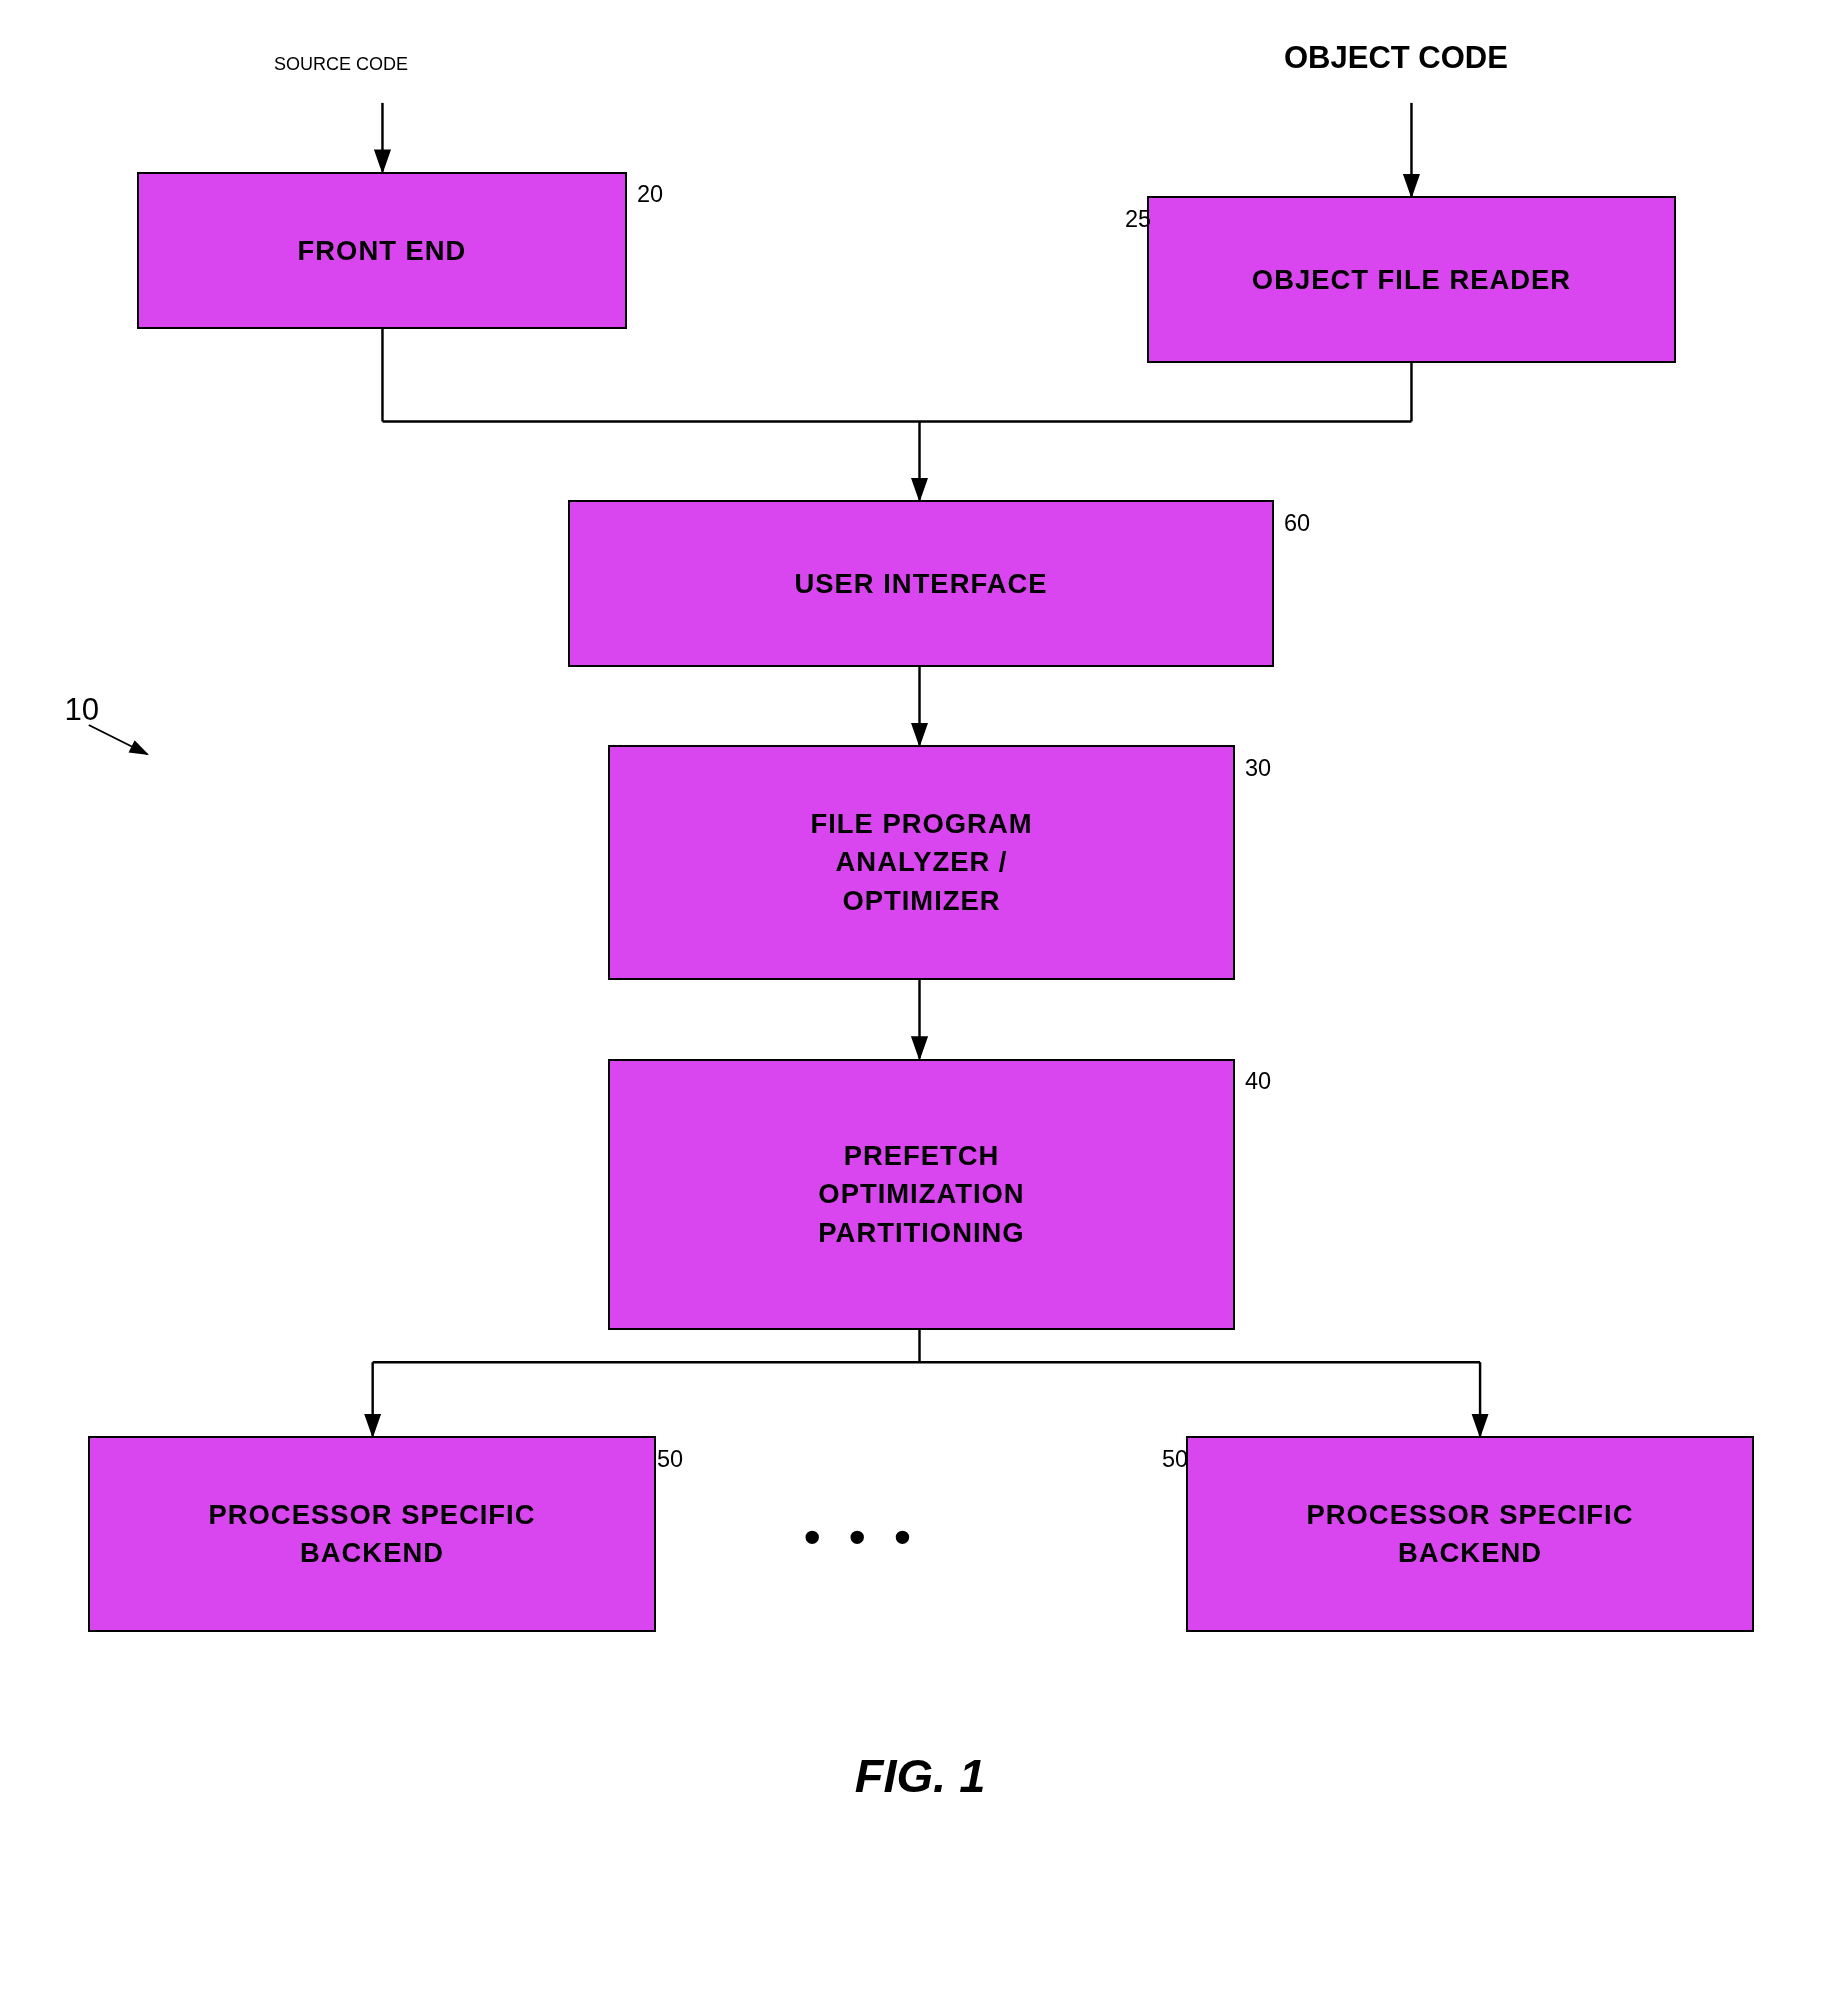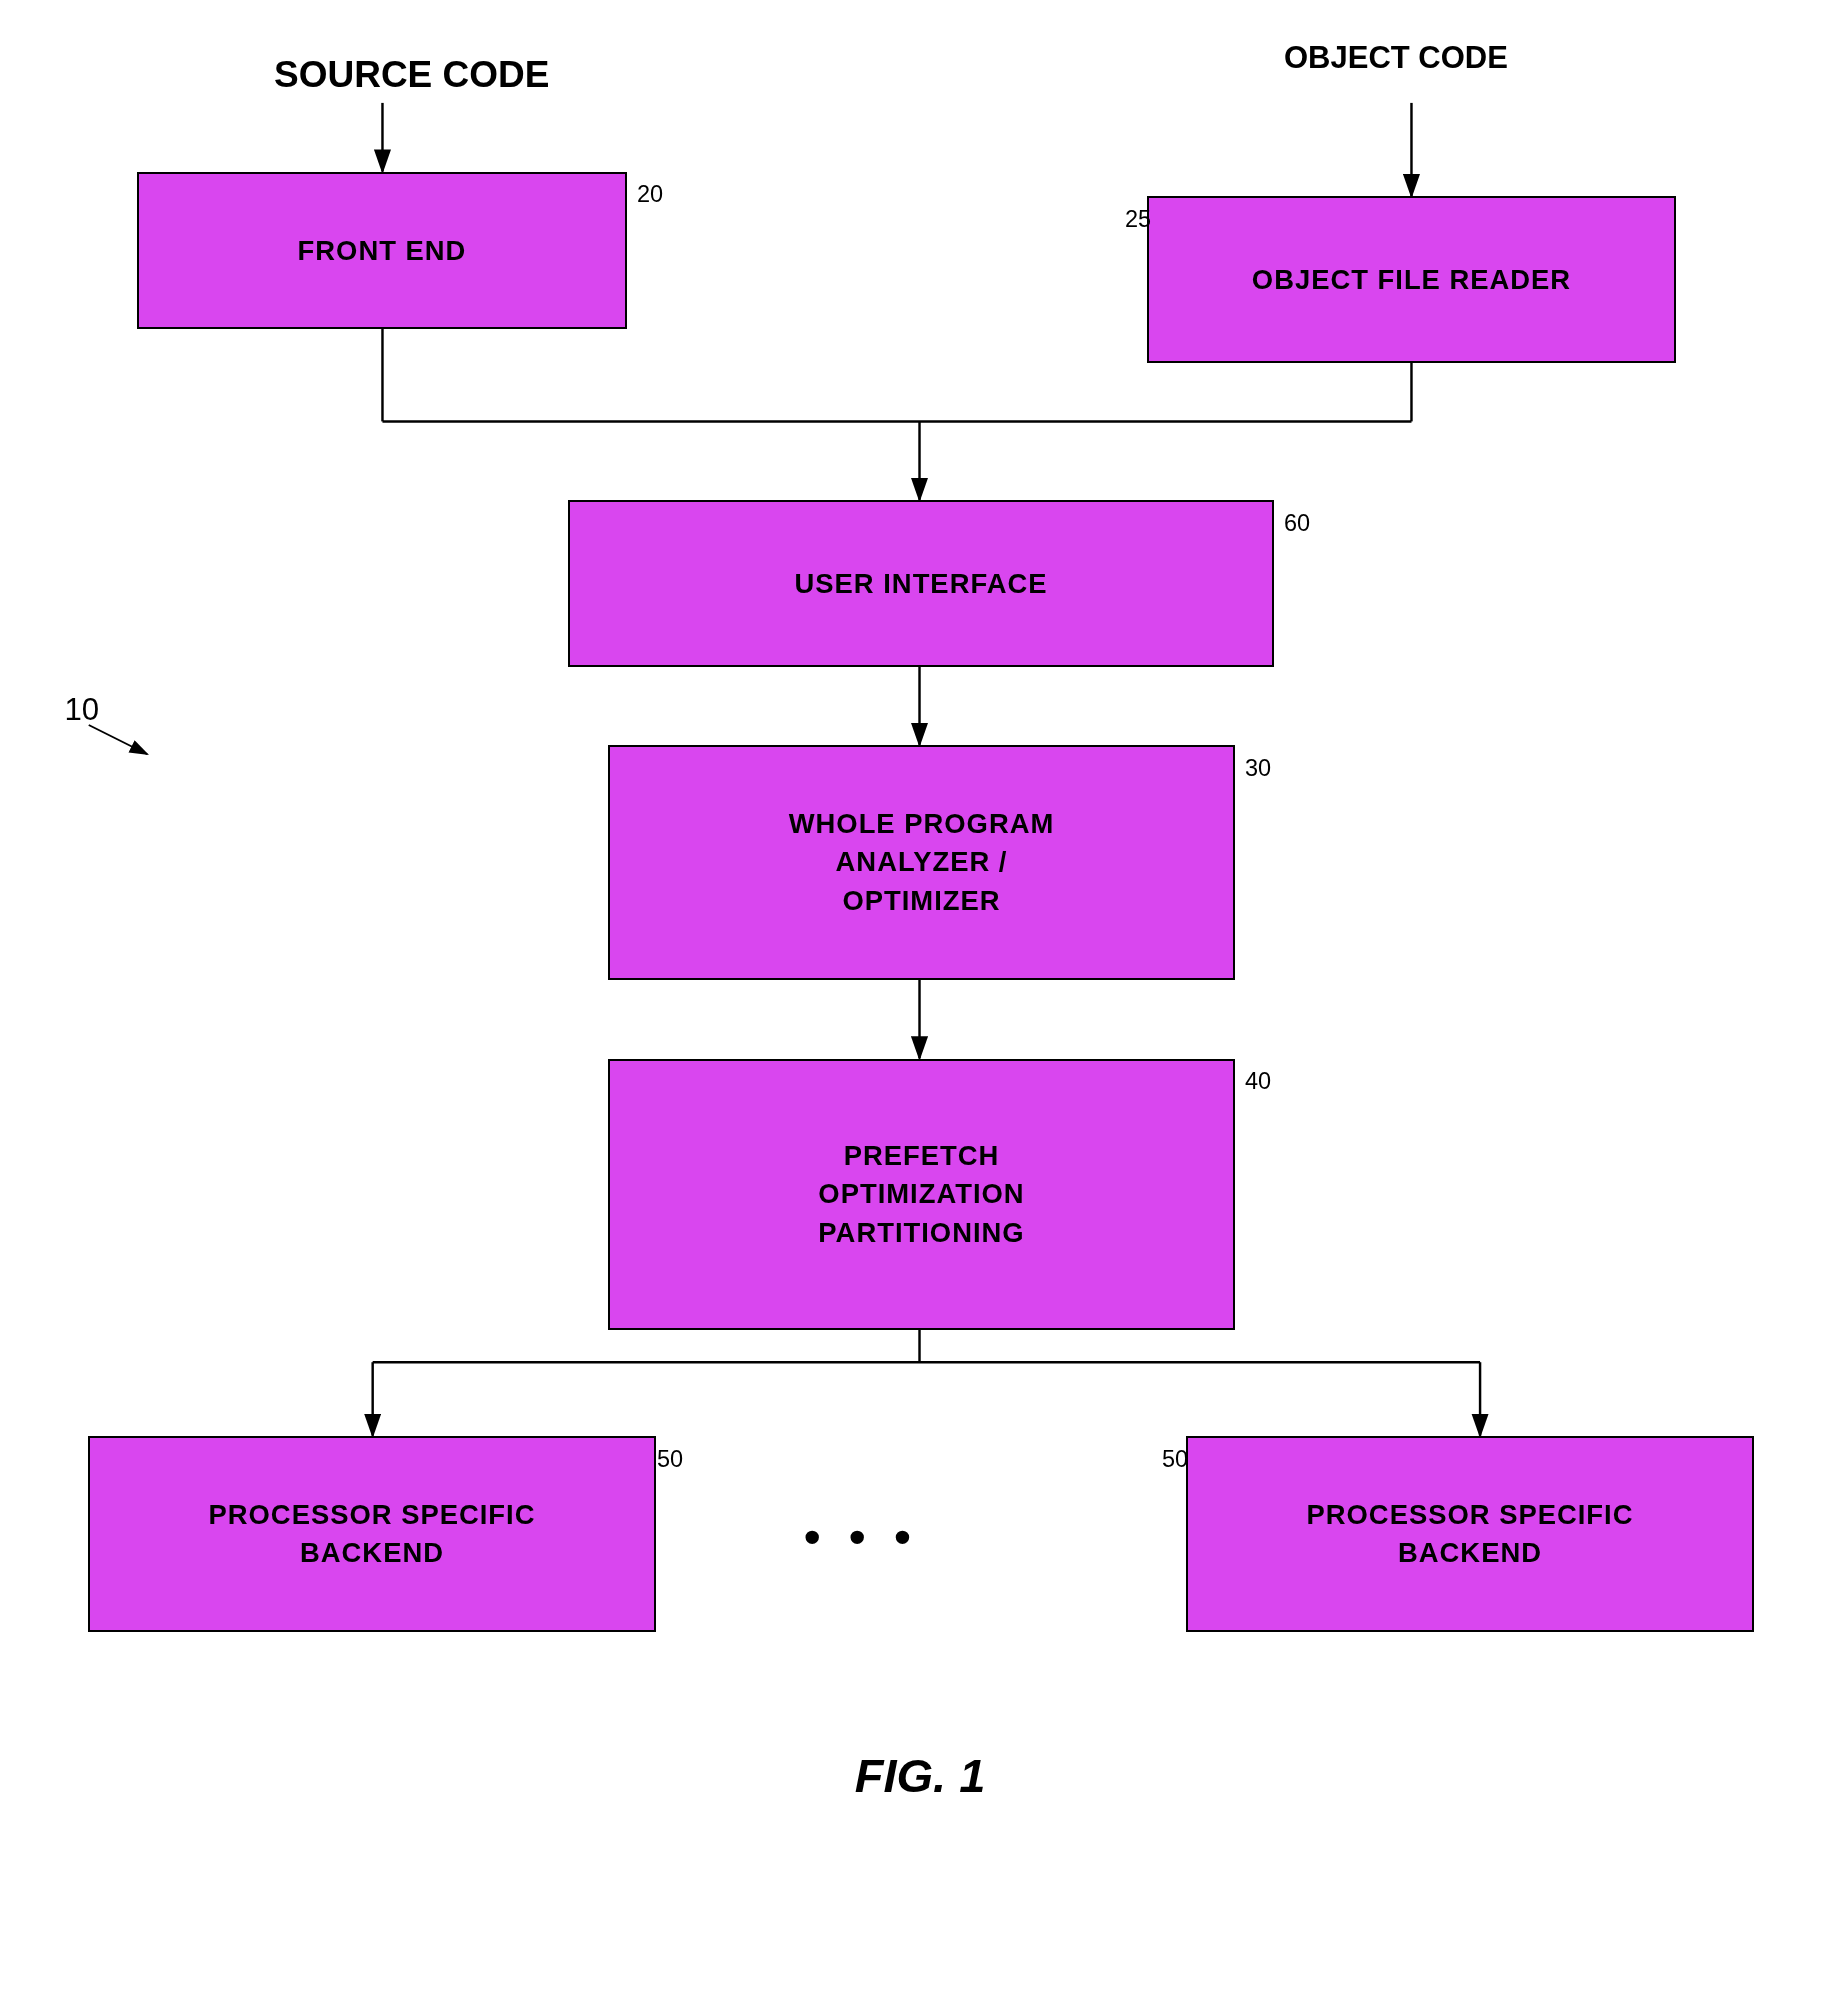--- a/index.html
+++ b/index.html
@@ -99,41 +99,41 @@
 
     <line x1="938" y1="1320" x2="938" y2="1390" stroke="#000" stroke-width="2.5"></line>
 
     <line x1="380" y1="1390" x2="1510" y2="1390" stroke="#000" stroke-width="2.5"></line>
 
     <line x1="380" y1="1390" x2="380" y2="1465" stroke="#000" stroke-width="2.5" marker-end="url(#arrowhead)"></line>
 
     <line x1="1510" y1="1390" x2="1510" y2="1465" stroke="#000" stroke-width="2.5" marker-end="url(#arrowhead)"></line>
   </svg>
 
-  <div class="label-tag" style="top:54px; left:274px; font-size:37px; font-weight:bold;">SOURCE CODE</div>
+  <div class="label-tag" style="top:54px; left:274px; font-size:18px; font-weight:normal;">SOURCE CODE</div>
 
   <div class="label-tag" style="top:40px; left:1284px; font-size:31px; font-weight:bold;">OBJECT CODE</div>
 
   <div class="box" style="left:137px; top:172px; width:490px; height:157px;">
     <span>FRONT END</span>
   </div>
   <div class="label-tag" style="top:181px; left:637px;">20</div>
 
   <div class="box" style="left:1147px; top:196px; width:529px; height:167px;">
     <span>OBJECT FILE READER</span>
   </div>
   <div class="label-tag" style="top:206px; left:1125px;">25</div>
 
   <div class="box" style="left:568px; top:500px; width:706px; height:167px;">
     <span>USER INTERFACE</span>
   </div>
   <div class="label-tag" style="top:510px; left:1284px;">60</div>
 
   <div class="box" style="left:608px; top:745px; width:627px; height:235px; line-height:1.4;">
-    <span style="white-space:pre-line;">WHOLE PROGRAM
+    <span style="white-space:pre-line;">FILE PROGRAM
 ANALYZER /
 OPTIMIZER</span>
   </div>
   <div class="label-tag" style="top:755px; left:1245px;">30</div>
 
   <div class="box" style="left:608px; top:1059px; width:627px; height:271px; line-height:1.4;">
     <span style="white-space:pre-line;">PREFETCH
 OPTIMIZATION
 PARTITIONING</span>
   </div>

